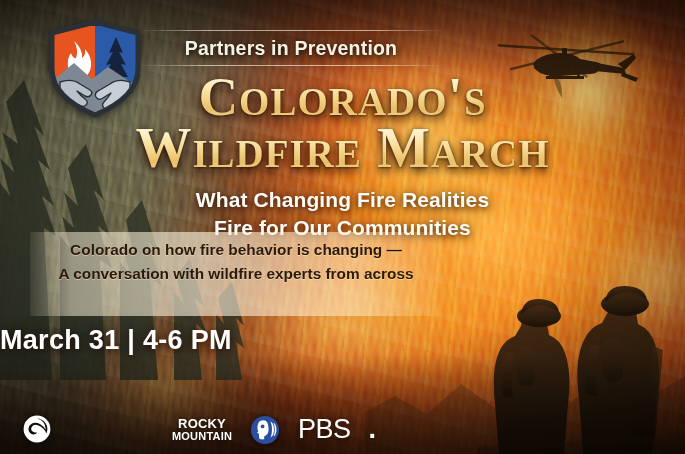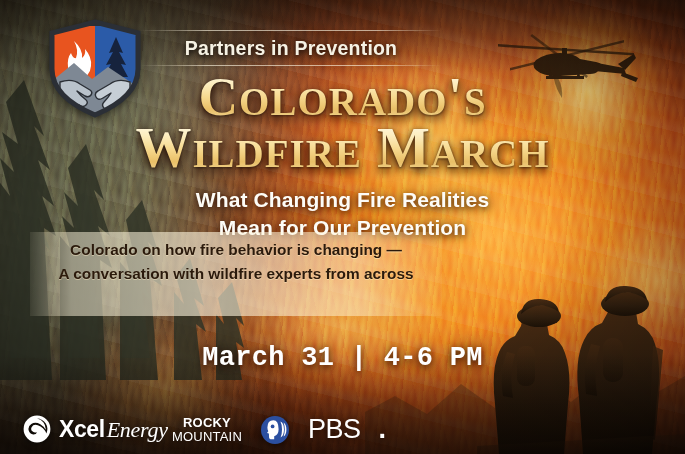--- a/index.html
+++ b/index.html
@@ -119,39 +119,39 @@
   .desc{
     position:absolute;left:30px;top:238px;width:412px;text-align:center;
   }
   .desc span{
     display:block;font-size:15.4px;font-weight:700;color:#2b1a0c;
     line-height:1.56;letter-spacing:0;
     text-shadow:0 1px 0 rgba(255,240,205,.45);
   }
 
   
-  .dateline{position:absolute;left:0;right:0;top:343px;text-align:center;font-family:Liberation Mono, monospace;}
+  .dateline{position:absolute;left:0;right:0;top:325px;text-align:left;}
   .dateline span{
     font-size:27px;font-weight:700;color:#ffffff;letter-spacing:.3px;
     text-shadow:0 2px 7px rgba(40,10,0,.85),0 0 18px rgba(0,0,0,.5);
   }
 
   
   .footer{position:absolute;left:0;bottom:0;width:685px;height:50px;}
   .xcel{position:absolute;left:22px;bottom:10px;display:flex;align-items:center;gap:7px;
     filter:drop-shadow(0 1px 3px rgba(0,0,0,.6));}
   .xcel-word{display:flex;align-items:baseline;}
   .xcel-word .x1{font-size:23px;font-weight:700;color:#fff;letter-spacing:-.4px;}
   .xcel-word .x2{font-size:22px;font-style:italic;color:#fff;letter-spacing:-.3px;margin-left:2px;
     font-family:"Liberation Serif",serif;}
   .rmpbs{position:absolute;left:172px;bottom:9px;display:flex;align-items:center;gap:18px;
     filter:drop-shadow(0 1px 3px rgba(0,0,0,.6));}
   .rm-words{display:flex;flex-direction:column;align-items:center;line-height:1.02;}
   .rm-words .r1{font-size:13px;font-weight:700;color:#fff;letter-spacing:.2px;}
-  .rm-words .r2{font-size:13px;font-weight:400;color:#fff;letter-spacing:.2px;}
+  .rm-words .r2{font-size:11px;font-weight:700;color:#fff;letter-spacing:.2px;}
   .pbs-word{font-size:27px;font-weight:400;color:#fff;letter-spacing:-.5px;}
   .pbs-dot{font-size:27px;font-weight:700;color:#fff;}
 </style>
 </head>
 <body>
 
 <div id="poster">
 
   <div class="bg bg-base"></div>
   <div class="bg bg-forest"></div>
@@ -272,45 +272,41 @@
       <span>Partners in Prevention</span>
     </div>
 
     <div class="title">
       <span class="tl tl1">Colorado's</span>
       <span class="tl tl2">Wildfire March</span>
     </div>
 
     <div class="subtitle">
       <span>What Changing Fire Realities</span>
-      <span>Mean for Our Prevention</span>
+      <span>Fire for Our Communities</span>
     </div>
 
     <div class="desc-panel"></div>
     <div class="desc">
       <span>Colorado on how fire behavior is changing —</span>
       <span>A conversation with wildfire experts from across</span>
     </div>
 
     <div class="dateline">
       <span>March 31 | 4-6 PM</span>
     </div>
 
     <div class="footer">
 
       <div class="xcel">
         <svg width="30" height="30" viewBox="0 0 30 30">
           <path d="M15 1.6 a13.4 13.4 0 1 0 13.4 13.4 a13.4 13.4 0 0 0 -13.4 -13.4 Z
                    M15 4.6 a10.4 10.4 0 0 1 9.4 14.8 q-2.6 -6.4 -8.6 -8.2 q-4.4 -1.3 -6.2 2 q-1.3 2.6 1.1 4.4 q2 1.5 4.4 .6 q-1 2.3 -3.8 2.2 q-3.6 -.2 -4.6 -3.8 q-1.1 -4.2 2.6 -6.6 q4 -2.6 9 .2 q3.4 1.9 5.3 5.6 A10.4 10.4 0 0 0 15 4.6 Z" fill="#ffffff"></path>
           <path d="M24.6 20.2 A10.4 10.4 0 0 1 8.4 23.4 q5.2 2.3 10.2 -.4 q4.3 -2.3 6 -2.8 Z" fill="#ffffff" opacity=".9"></path>
         </svg>
-        <span class="xcel-word">
-          <span class="x1">Xcel</span>
-          <span class="x2">Energy</span>
-        </span>
       </div>
 
       <div class="rmpbs">
         <span class="rm-words">
           <span class="r1">ROCKY</span>
           <span class="r2">MOUNTAIN</span>
         </span>
         <svg width="30" height="30" viewBox="0 0 30 30">
           <circle cx="15" cy="15" r="14" fill="#2B4FA0"></circle>
           <g fill="#ffffff">

